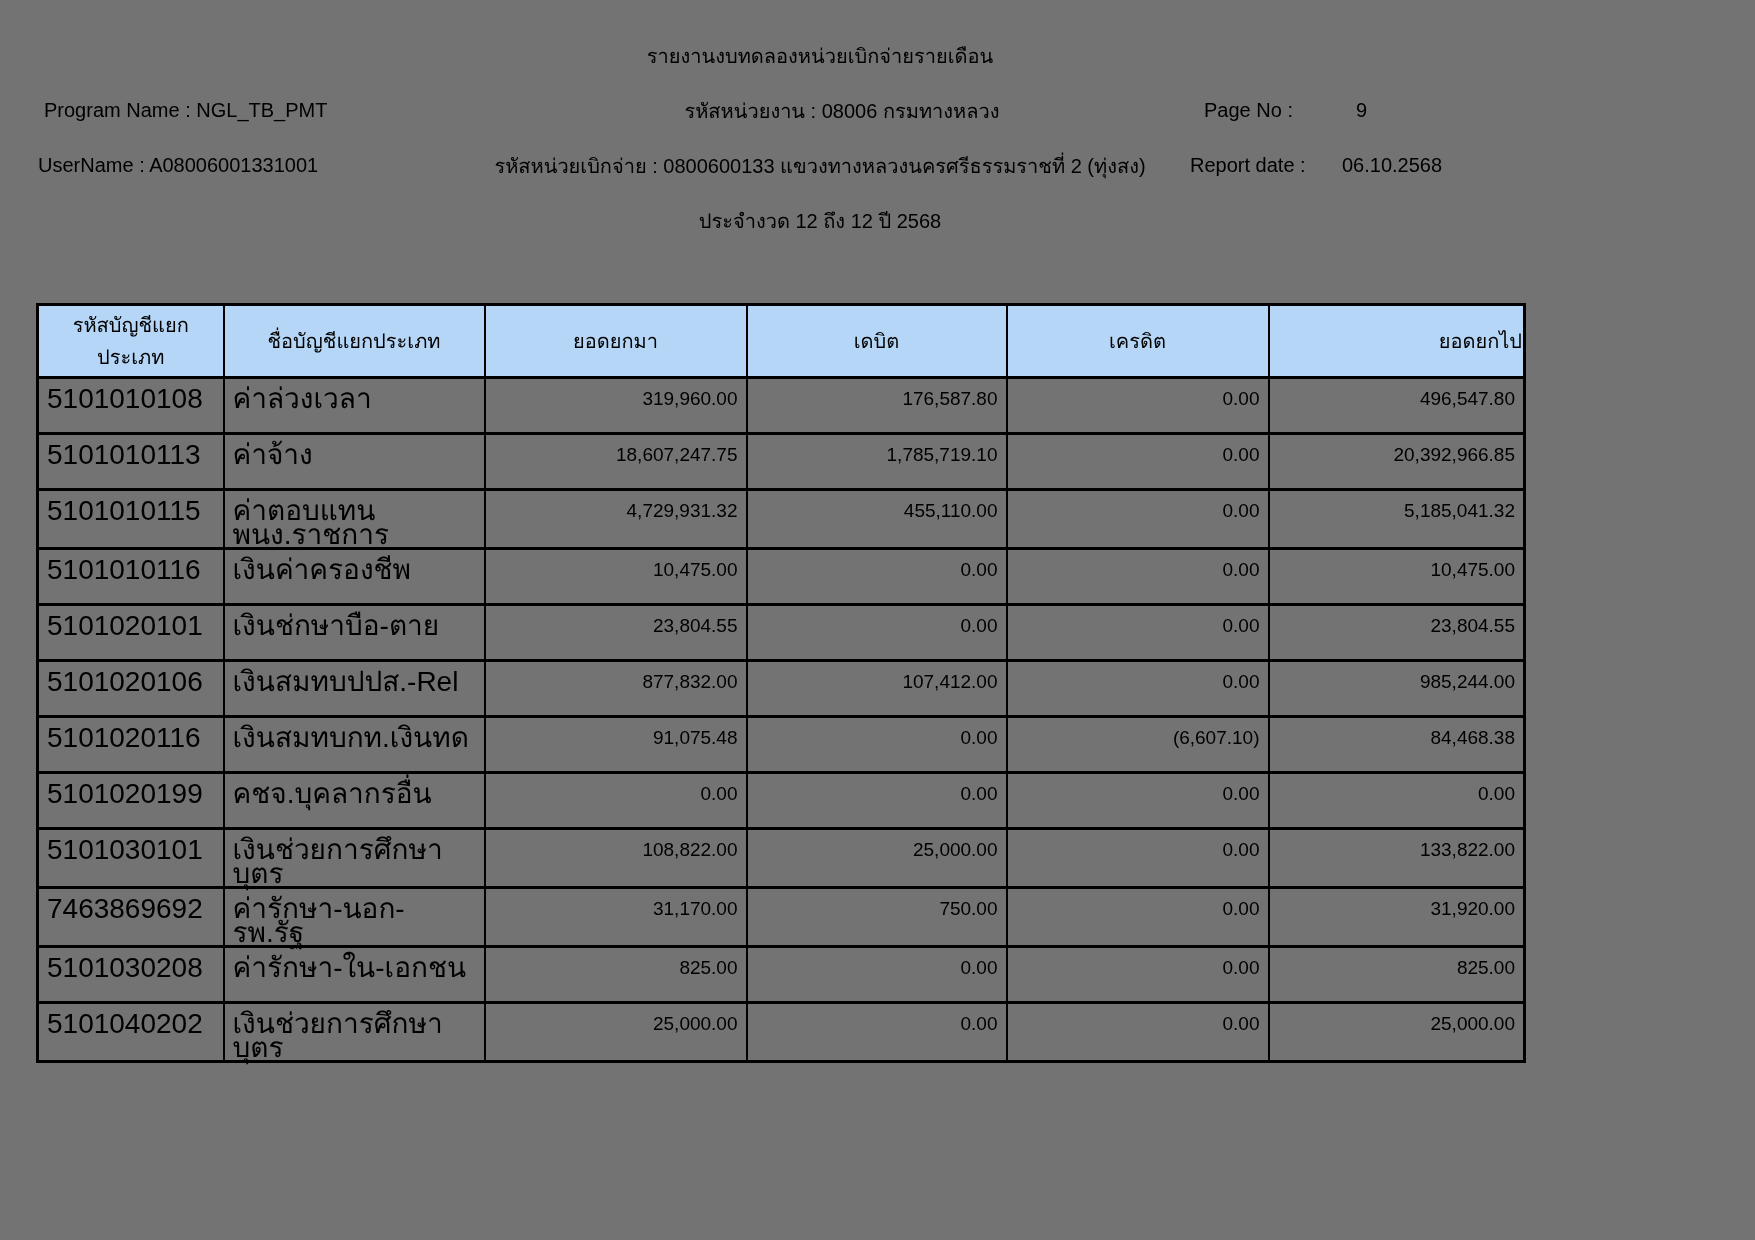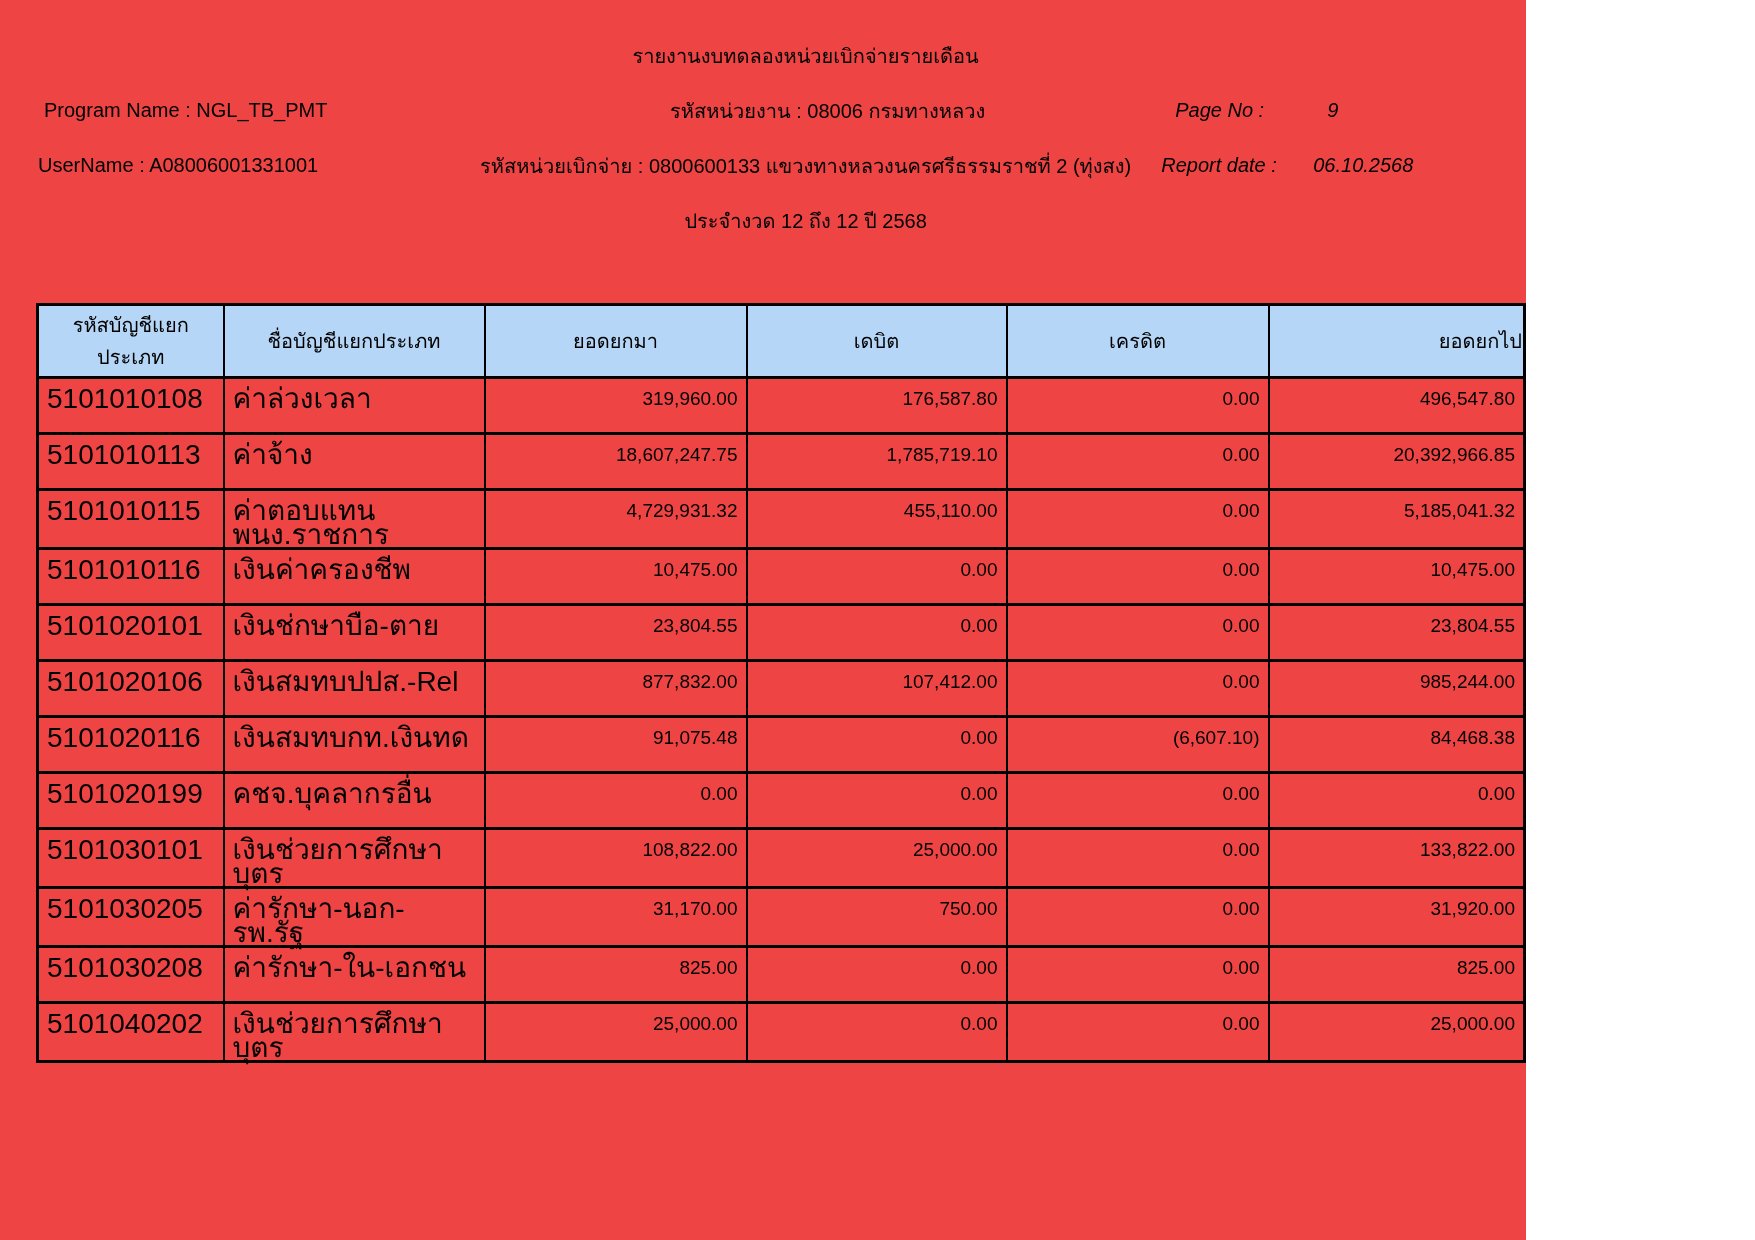--- a/index.html
+++ b/index.html
@@ -4,37 +4,37 @@
 <style>
   html, body {
     margin: 0;
     padding: 0;
     background: #ffffff;
     font-family: "Liberation Sans", "DejaVu Sans", sans-serif;
     color: #000000;
   }
   .page {
     position: relative;
-    width: 1526px;
+    width: 1755px;
     height: 1240px;
-    background: #ef4444;
+    background: #737373;
     overflow: hidden;
   }
   
   .header-grid {
     display: grid;
     grid-template-columns: 480px 1fr 595px;
     grid-auto-rows: 55px;
     align-items: center;
     padding-top: 28px;
     font-size: 20px;
   }
   .hcell-left   { grid-column: 1; padding-left: 38px; white-space: nowrap; }
   .hcell-center { grid-column: 2; text-align: center; white-space: nowrap; }
-  .hcell-right  { grid-column: 3; display: flex; align-items: center; padding-left: 30px; white-space: nowrap; font-style: italic; }
+  .hcell-right  { grid-column: 3; display: flex; align-items: center; padding-left: 30px; white-space: nowrap; }
   .hcell-right .rlabel { width: 152px; display: inline-block; }
   .r1 { grid-row: 1; }
   .r2 { grid-row: 2; padding-left: 44px; }
   .r3 { grid-row: 3; }
   .r4 { grid-row: 4; }
   
   table.tb {
     border-collapse: collapse;
     table-layout: fixed;
     width: 1487px;
@@ -185,21 +185,21 @@
         </tr>
         <tr>
           <td class="left">5101030101</td>
           <td class="left">เงินช่วยการศึกษาบุตร</td>
           <td class="num">108,822.00</td>
           <td class="num">25,000.00</td>
           <td class="num">0.00</td>
           <td class="num">133,822.00</td>
         </tr>
         <tr>
-          <td class="left">5101030205</td>
+          <td class="left">7463869692</td>
           <td class="left">ค่ารักษา-นอก-รพ.รัฐ</td>
           <td class="num">31,170.00</td>
           <td class="num">750.00</td>
           <td class="num">0.00</td>
           <td class="num">31,920.00</td>
         </tr>
         <tr>
           <td class="left">5101030208</td>
           <td class="left">ค่ารักษา-ใน-เอกชน</td>
           <td class="num">825.00</td>

